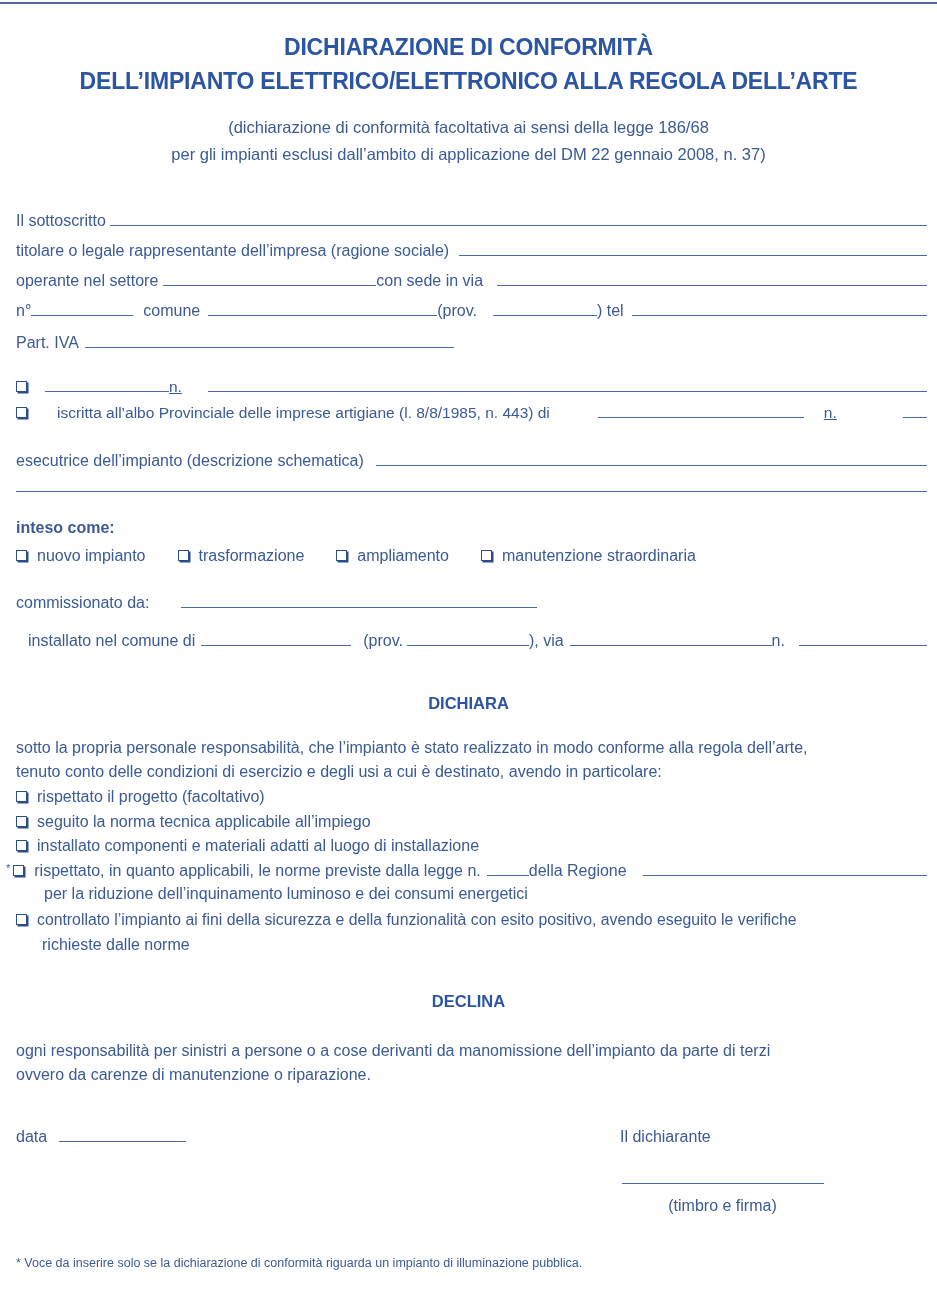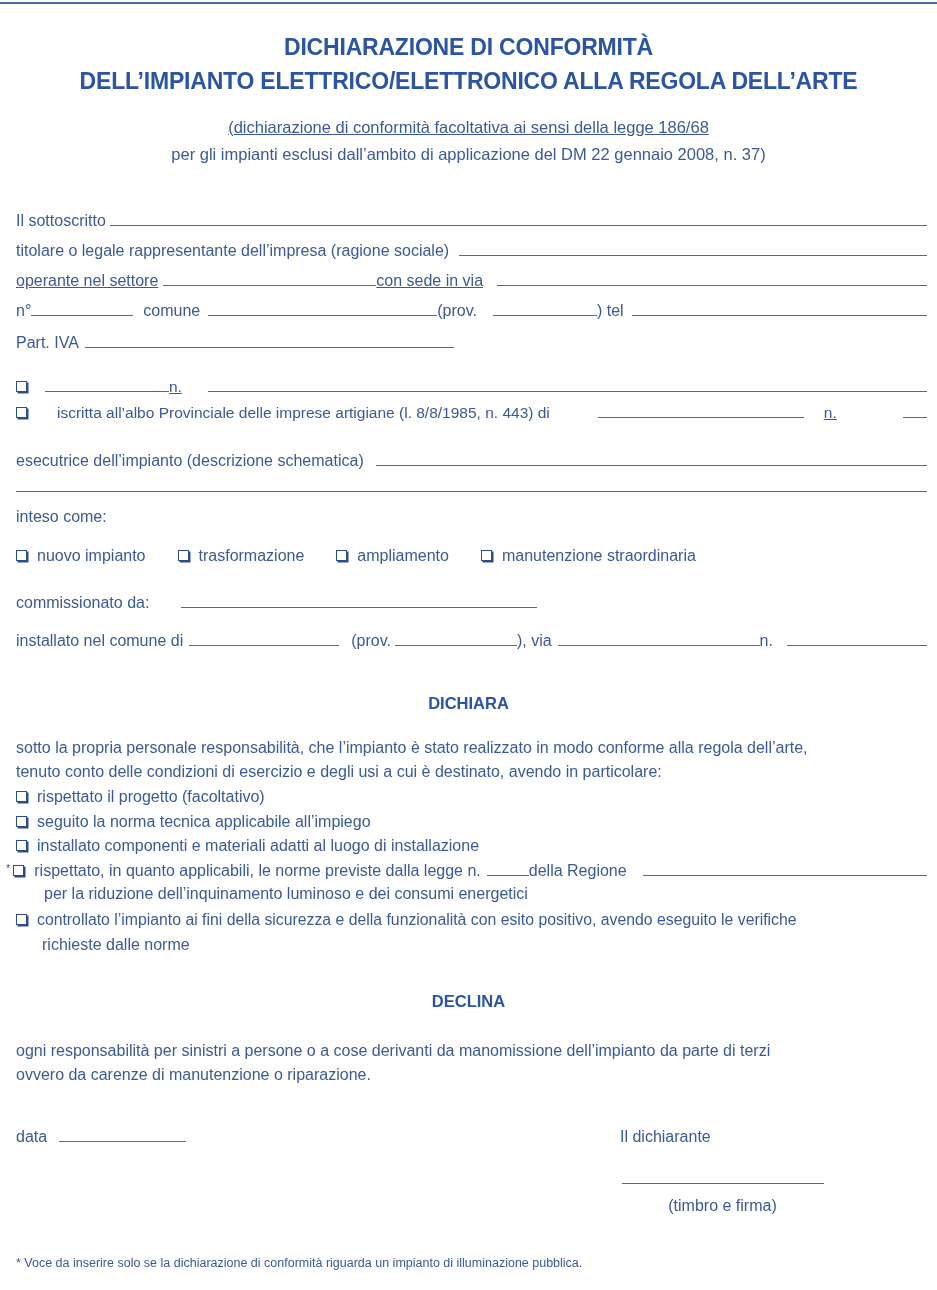--- a/index.html
+++ b/index.html
@@ -24,34 +24,34 @@
   .para { position:absolute; left:16px; right:8px; font-size:16px; line-height:22px; }
   .small { font-size:12.5px; }
 </style>
 </head>
 <body>
 
 <div class="topline"></div>
 
 <div class="title" style="top:34px;">DICHIARAZIONE DI CONFORMITÀ</div>
 <div class="title" style="top:68px;">DELL’IMPIANTO ELETTRICO/ELETTRONICO ALLA REGOLA DELL’ARTE</div>
-<div class="subtitle" style="top:118px;text-decoration:underline;">(dichiarazione di conformità facoltativa ai sensi della legge 186/68</div>
+<div class="subtitle" style="top:118px;">(dichiarazione di conformità facoltativa ai sensi della legge 186/68</div>
 <div class="subtitle" style="top:145px;">per gli impianti esclusi dall’ambito di applicazione del DM 22 gennaio 2008, n. 37)</div>
 
 <div class="row" style="top:208px;">
   <span>Il sottoscritto</span>
   <span class="gap" style="width:4px"></span>
   <span class="fill grow"></span>
 </div>
 <div class="row" style="top:238px;">
   <span>titolare o legale rappresentante dell’impresa (ragione sociale)</span>
   <span class="gap" style="width:10px"></span>
   <span class="fill grow"></span>
 </div>
-<div class="row" style="top:268px;text-decoration:underline;">
+<div class="row" style="top:268px;">
   <span>operante nel settore</span>
   <span class="gap" style="width:5px"></span>
   <span class="fill" style="width:213px"></span>
   <span>con sede in via</span>
   <span class="gap" style="width:14px"></span>
   <span class="fill grow"></span>
 </div>
 <div class="row" style="top:298px;">
   <span>n°</span>
   <span class="fill" style="width:102px"></span>
@@ -92,21 +92,21 @@
 
 <div class="row" style="top:448px;">
   <span>esecutrice dell’impianto (descrizione schematica)</span>
   <span class="gap" style="width:12px"></span>
   <span class="fill grow"></span>
 </div>
 <div class="row" style="top:474px;">
   <span class="fill grow"></span>
 </div>
 
-<div class="row" style="top:504px;">
+<div class="row" style="top:515px;font-weight:bold;">
   <span>inteso come:</span>
 </div>
 <div class="row" style="top:543px;">
   <span class="cb"></span>
   <span>nuovo impianto</span>
   <span class="gap" style="width:32px"></span>
   <span class="cb"></span>
   <span>trasformazione</span>
   <span class="gap" style="width:32px"></span>
   <span class="cb"></span>
@@ -114,21 +114,21 @@
   <span class="gap" style="width:32px"></span>
   <span class="cb"></span>
   <span>manutenzione straordinaria</span>
 </div>
 
 <div class="row" style="top:590px; right:400px;gap:14px;">
   <span>commissionato da:</span>
   <span class="gap" style="width:4px"></span>
   <span class="fill grow"></span>
 </div>
-<div class="row" style="top:628px;">
+<div class="row" style="top:628px;margin-left:12px;">
   <span>installato nel comune di</span>
   <span class="gap" style="width:6px"></span>
   <span class="fill" style="width:150px"></span>
   <span class="gap" style="width:12px"></span>
   <span>(prov.</span>
   <span class="gap" style="width:4px"></span>
   <span class="fill" style="width:122px"></span>
   <span>),  via</span>
   <span class="gap" style="width:6px"></span>
   <span class="fill" style="width:202px"></span>

